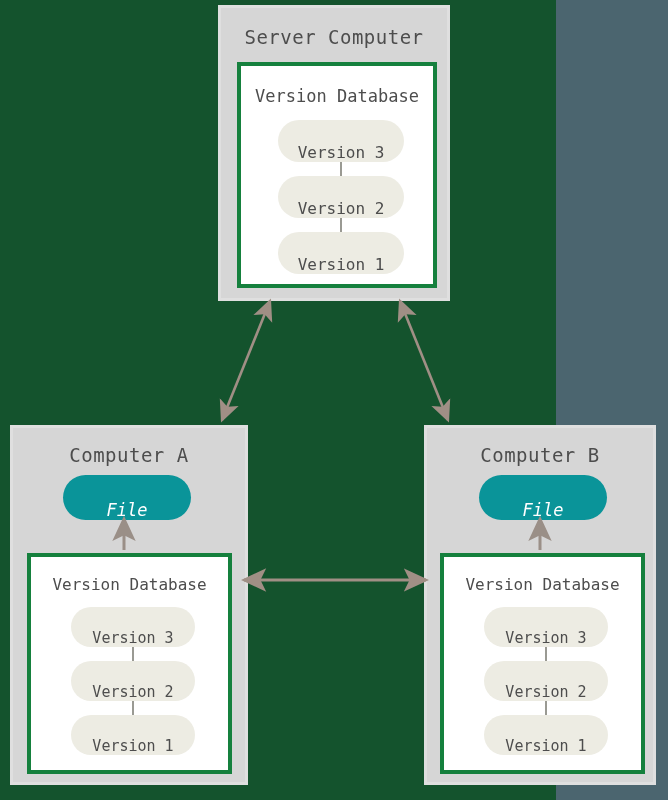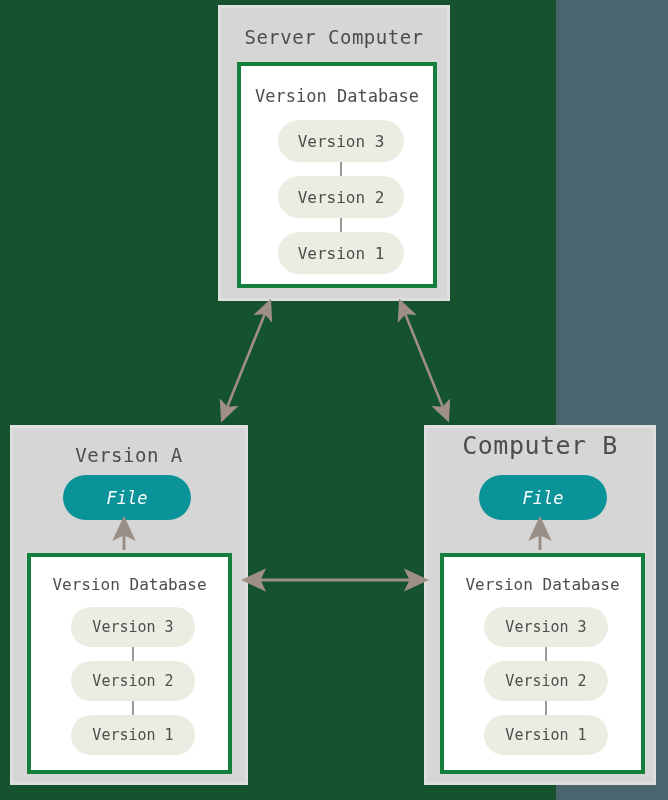--- a/index.html
+++ b/index.html
@@ -56,21 +56,21 @@
     white-space: nowrap;
   }
 
   
   .pill {
     position: absolute;
     background: #edece3;
     color: #4d4d4d;
     border-radius: 999px;
     display: flex;
-    align-items: center;
+    align-items: flex-end;
     justify-content: center;
     white-space: nowrap;
     box-sizing: border-box;
   }
   .pill.file {
     background: #0a9499;
     color: #ffffff;
     font-style: italic;
   }
 
@@ -112,21 +112,21 @@
       </div>
       <div class="vconn" style="left:99px; top:152px; height:14px;"></div>
 
       <div class="pill" style="left:37px; top:166px; width:126px; height:42px; font-size:16px;">
         <span>Version 1</span>
       </div>
     </div>
   </div>
 
   <div class="machine" style="left:10px; top:425px; width:238px; height:360px;">
-    <div class="machine-title" style="top:16px; font-size:19px;">Version A</div>
+    <div class="machine-title" style="top:16px; font-size:19px;">Computer A</div>
 
     <div class="pill file" style="left:50px; top:47px; width:128px; height:45px; font-size:17px;">
       <span>File</span>
     </div>
 
     <div class="vdb" style="left:14px; top:125px; width:205px; height:221px;">
       <div class="vdb-title" style="top:18px; font-size:16px;">Version Database</div>
 
       <div class="pill" style="left:40px; top:50px; width:124px; height:40px; font-size:15px;">
         <span>Version 3</span>
@@ -138,21 +138,21 @@
       </div>
       <div class="vconn" style="left:101px; top:144px; height:14px;"></div>
 
       <div class="pill" style="left:40px; top:158px; width:124px; height:40px; font-size:15px;">
         <span>Version 1</span>
       </div>
     </div>
   </div>
 
   <div class="machine" style="left:424px; top:425px; width:232px; height:360px;">
-    <div class="machine-title" style="top:3px; font-size:25px;">Computer B</div>
+    <div class="machine-title" style="top:16px; font-size:19px;">Computer B</div>
 
     <div class="pill file" style="left:52px; top:47px; width:128px; height:45px; font-size:17px;">
       <span>File</span>
     </div>
 
     <div class="vdb" style="left:13px; top:125px; width:205px; height:221px;">
       <div class="vdb-title" style="top:18px; font-size:16px;">Version Database</div>
 
       <div class="pill" style="left:40px; top:50px; width:124px; height:40px; font-size:15px;">
         <span>Version 3</span>

